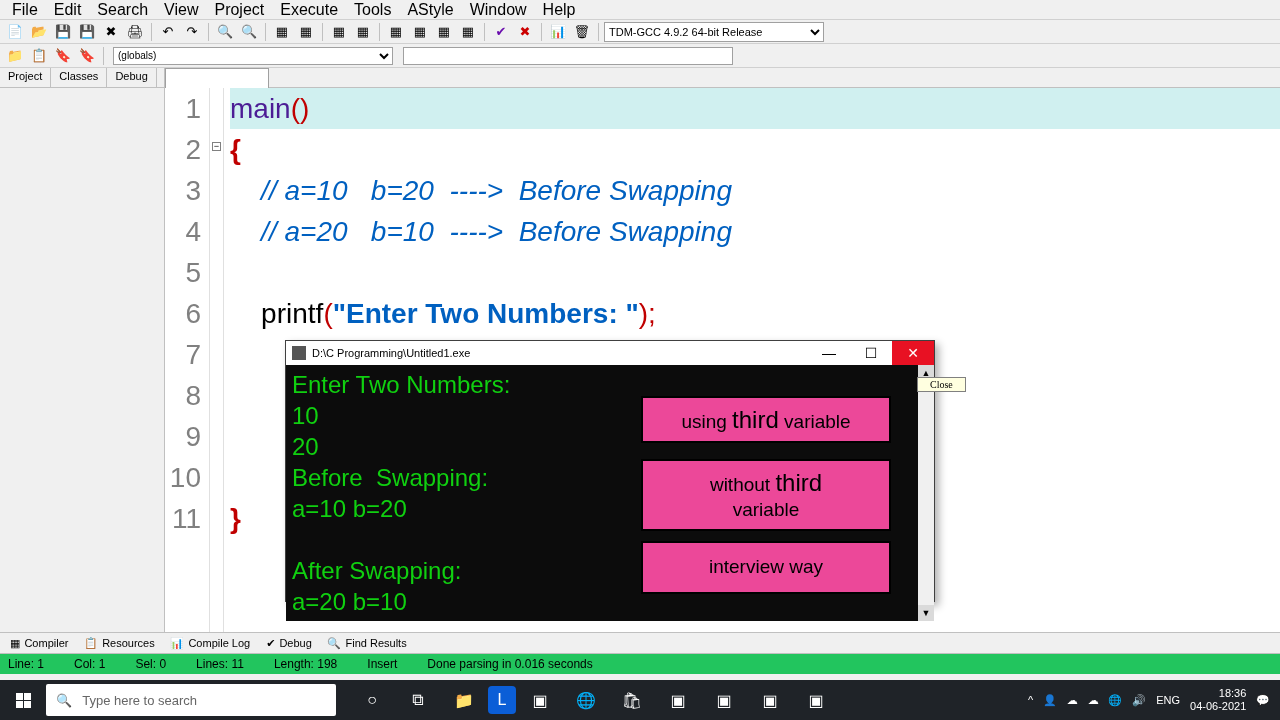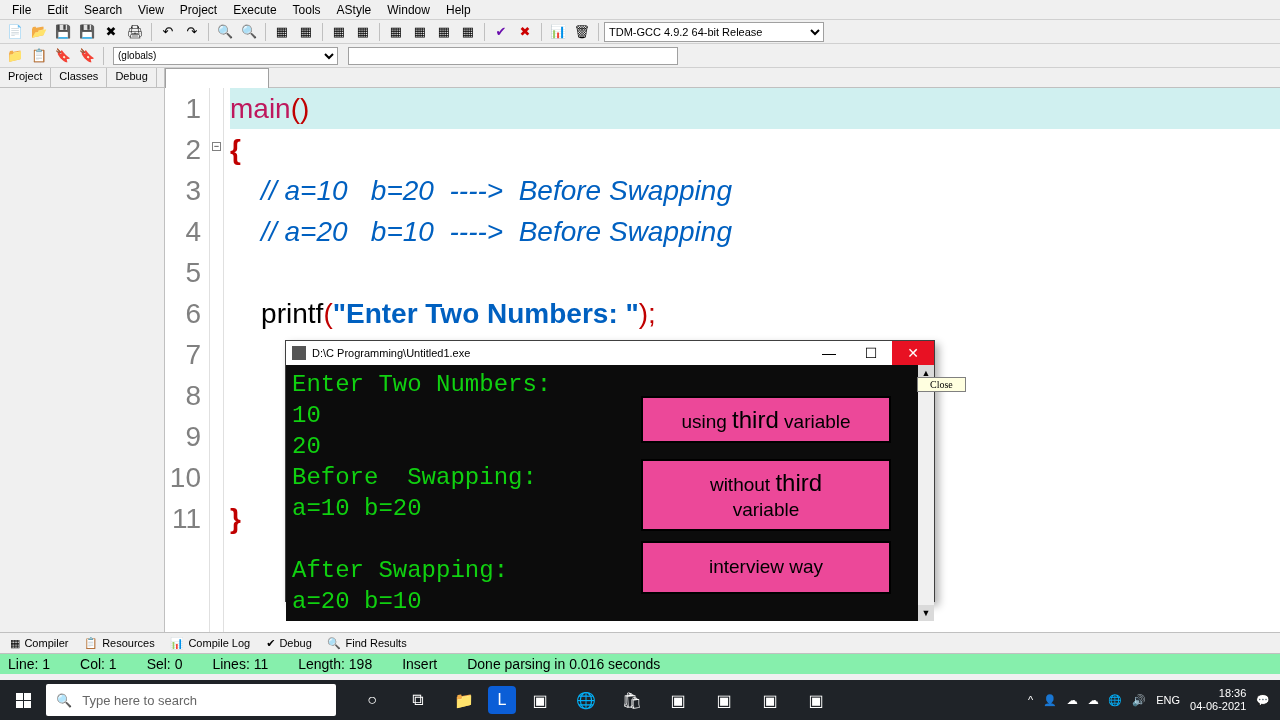--- a/index.html
+++ b/index.html
@@ -1,72 +1,72 @@
 <!DOCTYPE html>
 <html><head>
 <meta charset="utf-8">
 <style>
 * { margin: 0; padding: 0; box-sizing: border-box; font-family: Tahoma, sans-serif; }
 body { width: 1280px; height: 720px; background: #f0f0f0; overflow: hidden; position: relative; }
 
 
-.menubar { height: 20px; background: #f0f0f0; display: flex; align-items: center; padding: 0 4px; font-size: 12px; border-bottom: 1px solid #d0d0d0; }
+.menubar { height: 20px; background: #f0f0f0; display: flex; align-items: center; padding: 0 4px; font-size: 16px; border-bottom: 1px solid #d0d0d0; }
 .menubar span { padding: 2px 8px; cursor: pointer; }
 
 
 .toolbar-row { height: 24px; background: #f0f0f0; border-bottom: 1px solid #d0d0d0; display: flex; align-items: center; padding: 2px 4px; gap: 2px; }
 .tb-btn { width: 22px; height: 20px; display: flex; align-items: center; justify-content: center; border: 1px solid transparent; cursor: pointer; font-size: 13px; }
 .sep { width: 1px; height: 18px; background: #c0c0c0; margin: 0 3px; }
 .compiler-select { width: 220px; height: 20px; font-size: 11px; border: 1px solid #a0a0a0; background: white; }
-.globals-select { width: 225px; height: 18px; font-size: 10px; border: 1px solid #a0a0a0; background: white; margin-left: 4px; }
+.globals-select { width: 280px; height: 18px; font-size: 10px; border: 1px solid #a0a0a0; background: white; margin-left: 4px; }
 .search-input { width: 330px; height: 18px; font-size: 10px; border: 1px solid #a0a0a0; margin-left: 8px; }
 
 
 .workspace { display: flex; height: 564px; }
 .sidebar { width: 165px; background: #f0f0f0; border-right: 1px solid #c0c0c0; }
 .sidebar-tabs { display: flex; font-size: 11px; height: 20px; border-bottom: 1px solid #c0c0c0; }
 .sidebar-tabs span { padding: 2px 8px; border-right: 1px solid #c0c0c0; }
 .editor-area { flex: 1; display: flex; flex-direction: column; }
 .filetab-bar { height: 20px; display: flex; font-size: 11px; border-bottom: 1px solid #c0c0c0; }
 .filetab { padding: 18px 12px; border: 1px solid #a0a0a0; background: #fff; border-bottom: none; }
 
 
 .code-editor { flex: 1; background: #fff; display: flex; font-family: 'Consolas', monospace; font-size: 28px; overflow: hidden; }
 .gutter { width: 45px; background: #fff; text-align: right; color: #808080; padding-right: 8px; line-height: 41px; border-right: 1px solid #e0e0e0; }
 .fold-col { width: 14px; background: #fff; border-right: 1px solid #e0e0e0; position: relative; }
 .fold-box { position: absolute; top: 54px; left: 2px; width: 9px; height: 9px; border: 1px solid #808080; font-size: 9px; line-height: 7px; text-align: center; }
 .code-lines { flex: 1; line-height: 41px; padding-left: 6px; }
 .code-lines .l { height: 41px; white-space: pre; }
 .hl { background: #d0f0f0; }
-.kw { color: #be185d; }
+.kw { color: #4c1d95; }
 .brace { color: #c00000; font-weight: bold; }
 .comment { color: #0060c0; font-style: italic; }
 .str { color: #0060c0; font-weight: bold; }
 .paren { color: #c00000; }
 .semi { color: #c00000; }
 
 
 .console-win { position: absolute; left: 285px; top: 340px; width: 650px; height: 262px; background: #fff; border: 1px solid #404040; box-shadow: 4px 4px 8px rgba(0,0,0,0.3); }
 .console-title { height: 24px; background: #fff; display: flex; align-items: center; font-size: 11px; padding-left: 6px; }
 .console-title-icon { width: 14px; height: 14px; background: #555; margin-right: 6px; }
 .console-title-text { flex: 1; }
 .win-btns { display: flex; height: 24px; }
 .win-btn { width: 42px; display: flex; align-items: center; justify-content: center; font-size: 14px; }
 .win-close { background: #e81123; color: white; }
-.console-body { height: 256px; background: #0c0c0c; color: #10d010; font-family: Liberation Mono, monospace; font-size: 24px; padding: 4px 6px; line-height: 31px; position: relative; white-space: pre; }
+.console-body { height: 256px; background: #0c0c0c; color: #10d010; font-family: Liberation Sans, sans-serif; font-size: 24px; padding: 4px 6px; line-height: 31px; position: relative; white-space: pre; }
 .close-tooltip { position: absolute; background: #ffffe0; border: 1px solid #808080; font-size: 10px; padding: 1px 12px; left: 631px; top: 36px; color: #000; font-family: Tahoma; }
 .annot-box { position: absolute; background: #ec4899; color: #000; border: 2px solid #000; padding: 6px 18px; font-size: 19px; font-family: 'Segoe UI', sans-serif; text-align: center; line-height: 1.3; }
 .annot-box .big { font-size: 24px; }
 .console-scroll { position: absolute; right: 0; top: 24px; width: 16px; height: 256px; background: #f0f0f0; }
 .console-scroll-arrow { height: 16px; background: #dadada; font-size: 9px; text-align: center; line-height: 16px; }
 
 
 .bottom-tabs { height: 22px; border-top: 1px solid #c0c0c0; border-bottom: 1px solid #c0c0c0; display: flex; align-items: center; font-size: 11px; padding-left: 4px; gap: 4px; background: #f0f0f0; }
 .bottom-tabs .bt { padding: 0 6px; display: flex; align-items: center; gap: 4px; }
-.status-bar { height: 20px; font-size: 14px; display: flex; align-items: center; padding: 0 8px; gap: 30px; background: #86efac; }
+.status-bar { height: 20px; font-size: 12px; display: flex; align-items: center; padding: 0 8px; gap: 30px; background: #22c55e; }
 
 
 .taskbar { position: absolute; bottom: 0; width: 1280px; height: 40px; background: #1f2328; display: flex; align-items: center; color: #fff; font-size: 12px; }
 .start-btn { width: 46px; height: 40px; display: flex; align-items: center; justify-content: center; }
 .win-logo { display: grid; grid-template: repeat(2, 7px) / repeat(2, 7px); gap: 1px; }
 .win-logo div { background: #fff; }
 .search-box { height: 32px; width: 290px; background: #fff; color: #666; border-radius: 2px; display: flex; align-items: center; padding: 0 10px; font-size: 13px; margin-right: 8px; }
 .search-box-icon { margin-right: 10px; }
 .tb-icons { display: flex; align-items: center; gap: 2px; margin-left: 6px; }
 .tb-icons .ti { width: 44px; height: 40px; display: flex; align-items: center; justify-content: center; font-size: 16px; }

